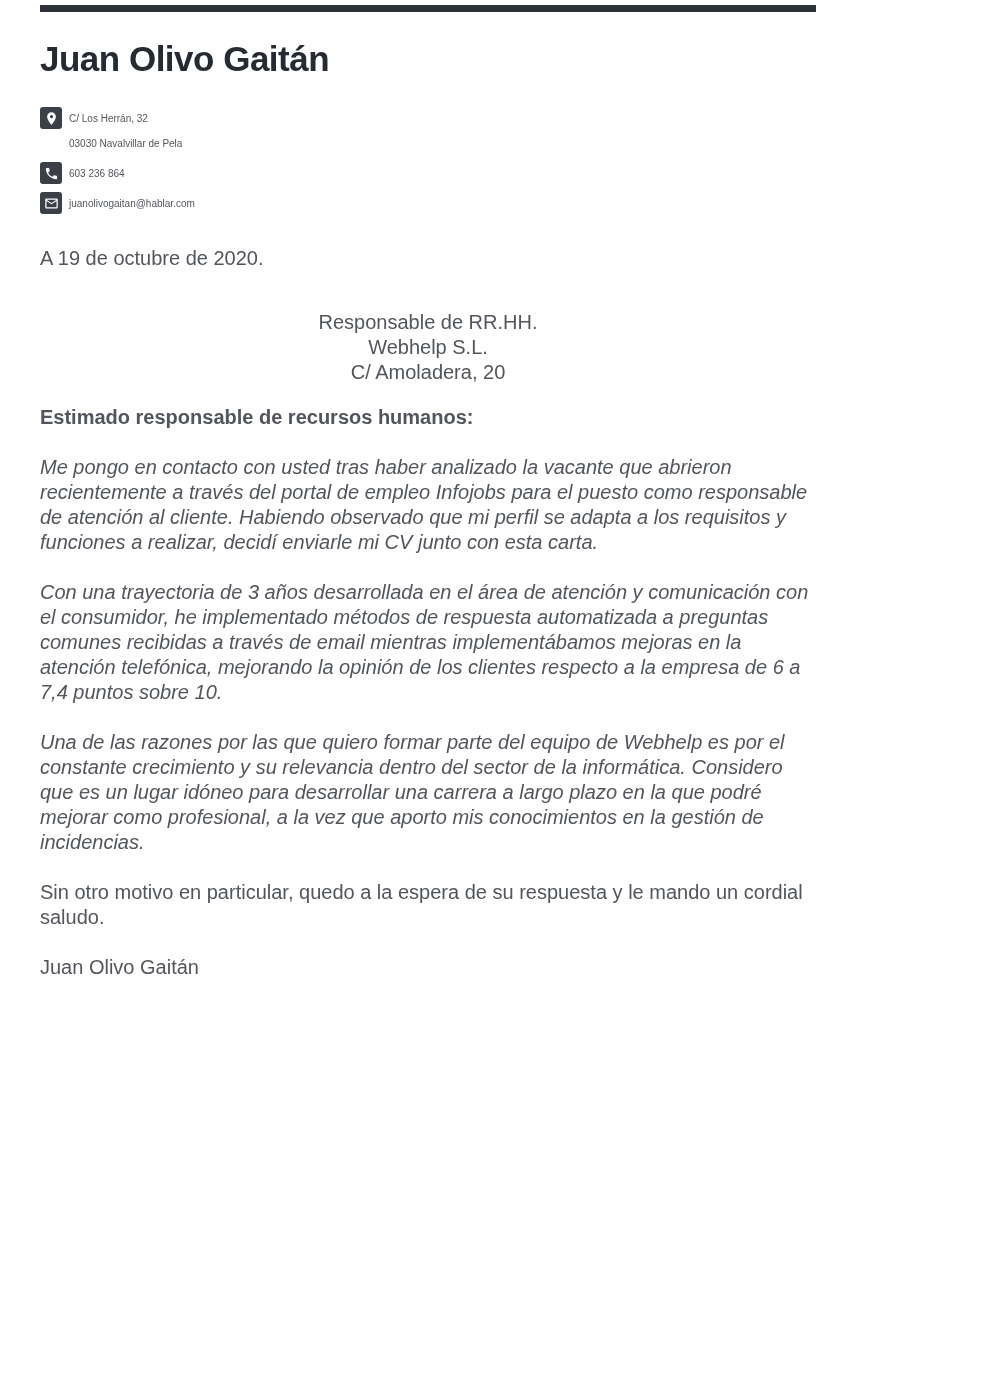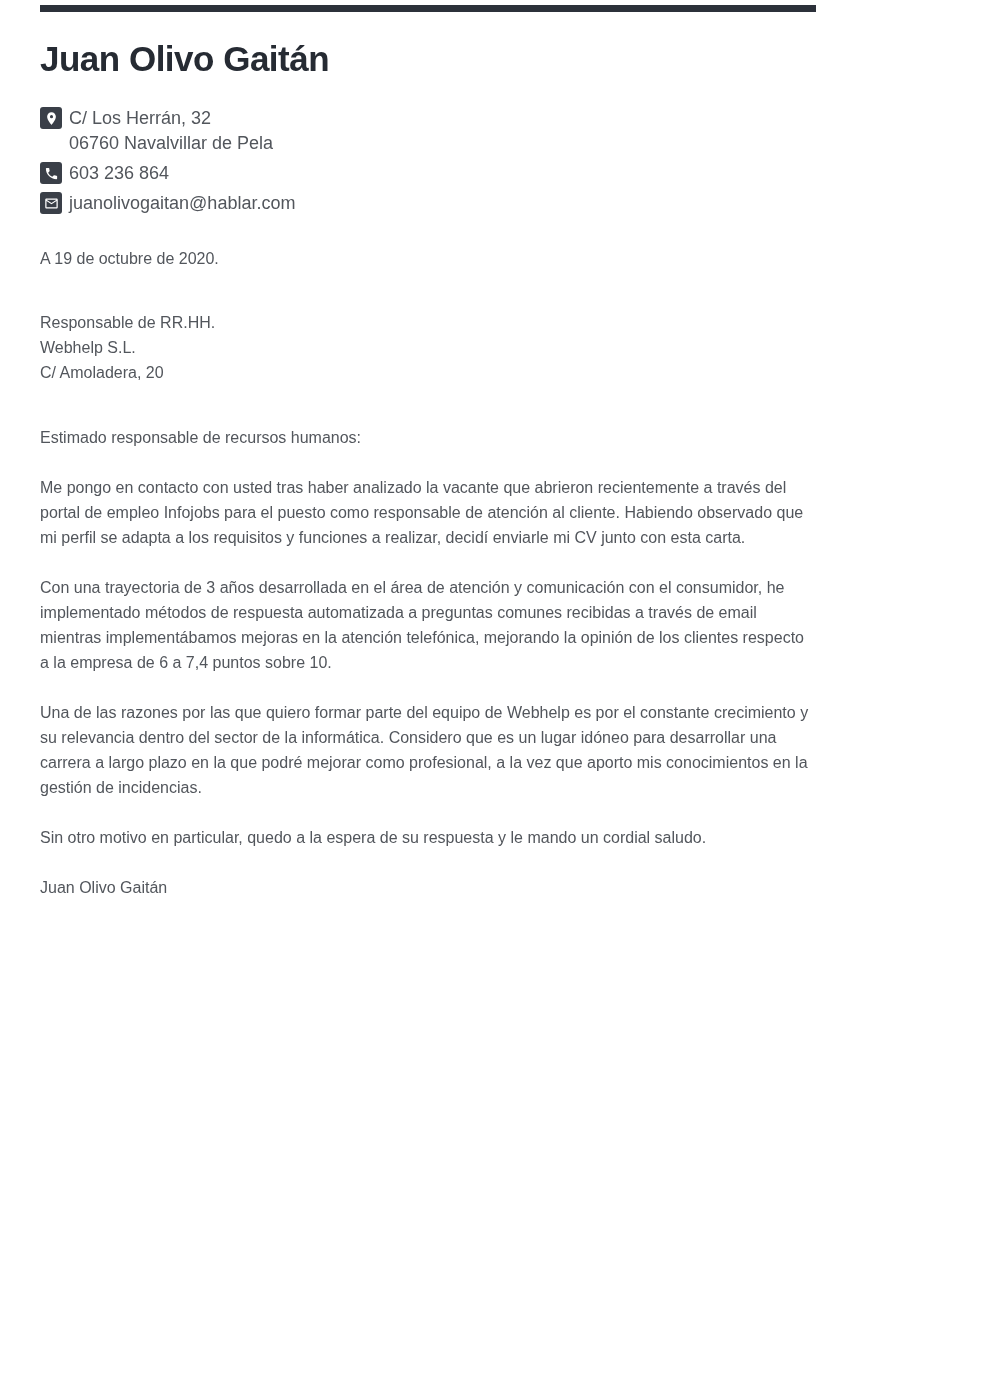--- a/index.html
+++ b/index.html
@@ -31,21 +31,21 @@
     line-height: 36px;
     font-weight: bold;
     letter-spacing: -0.5px;
     color: var(--heading, #262b33);
   }
   .contact-block {
     margin-top: 29px;
     display: flex;
     flex-direction: column;
     gap: 5px;
-    font-size: 18px;
+    font-size: 10px;
   }
   .contact-row {
     display: flex;
     align-items: flex-start;
     gap: 7px;
   }
   .icon-box {
     flex: none;
     width: 22px;
     height: 22px;
@@ -58,39 +58,41 @@
   }
   .icon-box svg {
     width: 15px;
     height: 15px;
     fill: var(--icon-glyph, #ffffff);
   }
   .contact-text {
     line-height: 25px;
   }
   .letter {
-    font-size: 16px;
+    font-size: 20px;
   }
   .date-line {
     margin-top: 30px;
     line-height: 25px;
   }
   .recipient-block {
     margin-top: 39px;
-    text-align: left;
+    text-align: center;
     line-height: 25px;
   }
   .salutation {
-    margin-top: 40px;
+    margin-top: 20px;
     margin-bottom: 25px;
     line-height: 25px;
+    font-weight: bold;
   }
   .letter p.body-paragraph {
     margin: 0 0 25px 0;
     line-height: 25px;
+    font-style: italic;
   }
   .closing-line {
     margin: 6px 0 25px 0;
     line-height: 25px;
   }
   .signature {
     margin: 25px 0 0 0;
     line-height: 25px;
   }
 </style>
@@ -106,21 +108,21 @@
   <div class="contact-block">
 
     <div class="contact-row">
       <span class="icon-box">
         <svg viewBox="0 0 24 24" aria-hidden="true">
           <path d="M12 2C8.13 2 5 5.13 5 9c0 5.25 7 13 7 13s7-7.75 7-13c0-3.87-3.13-7-7-7zm0 9.5a2.5 2.5 0 1 1 0-5 2.5 2.5 0 0 1 0 5z"></path>
         </svg>
       </span>
       <span class="contact-text">
         <span>C/ Los Herrán, 32</span><br>
-        <span>06760 Navalvillar de Pela</span>
+        <span>03030 Navalvillar de Pela</span>
       </span>
     </div>
 
     <div class="contact-row">
       <span class="icon-box">
         <svg viewBox="0 0 24 24" aria-hidden="true">
           <path d="M6.62 10.79c1.44 2.83 3.76 5.14 6.59 6.59l2.2-2.2c.27-.27.67-.36 1.02-.24 1.12.37 2.33.57 3.57.57.55 0 1 .45 1 1V20c0 .55-.45 1-1 1-9.39 0-17-7.61-17-17 0-.55.45-1 1-1h3.5c.55 0 1 .45 1 1 0 1.25.2 2.45.57 3.57.11.35.03.74-.25 1.02l-2.2 2.2z"></path>
         </svg>
       </span>
       <span class="contact-text">603 236 864</span>

